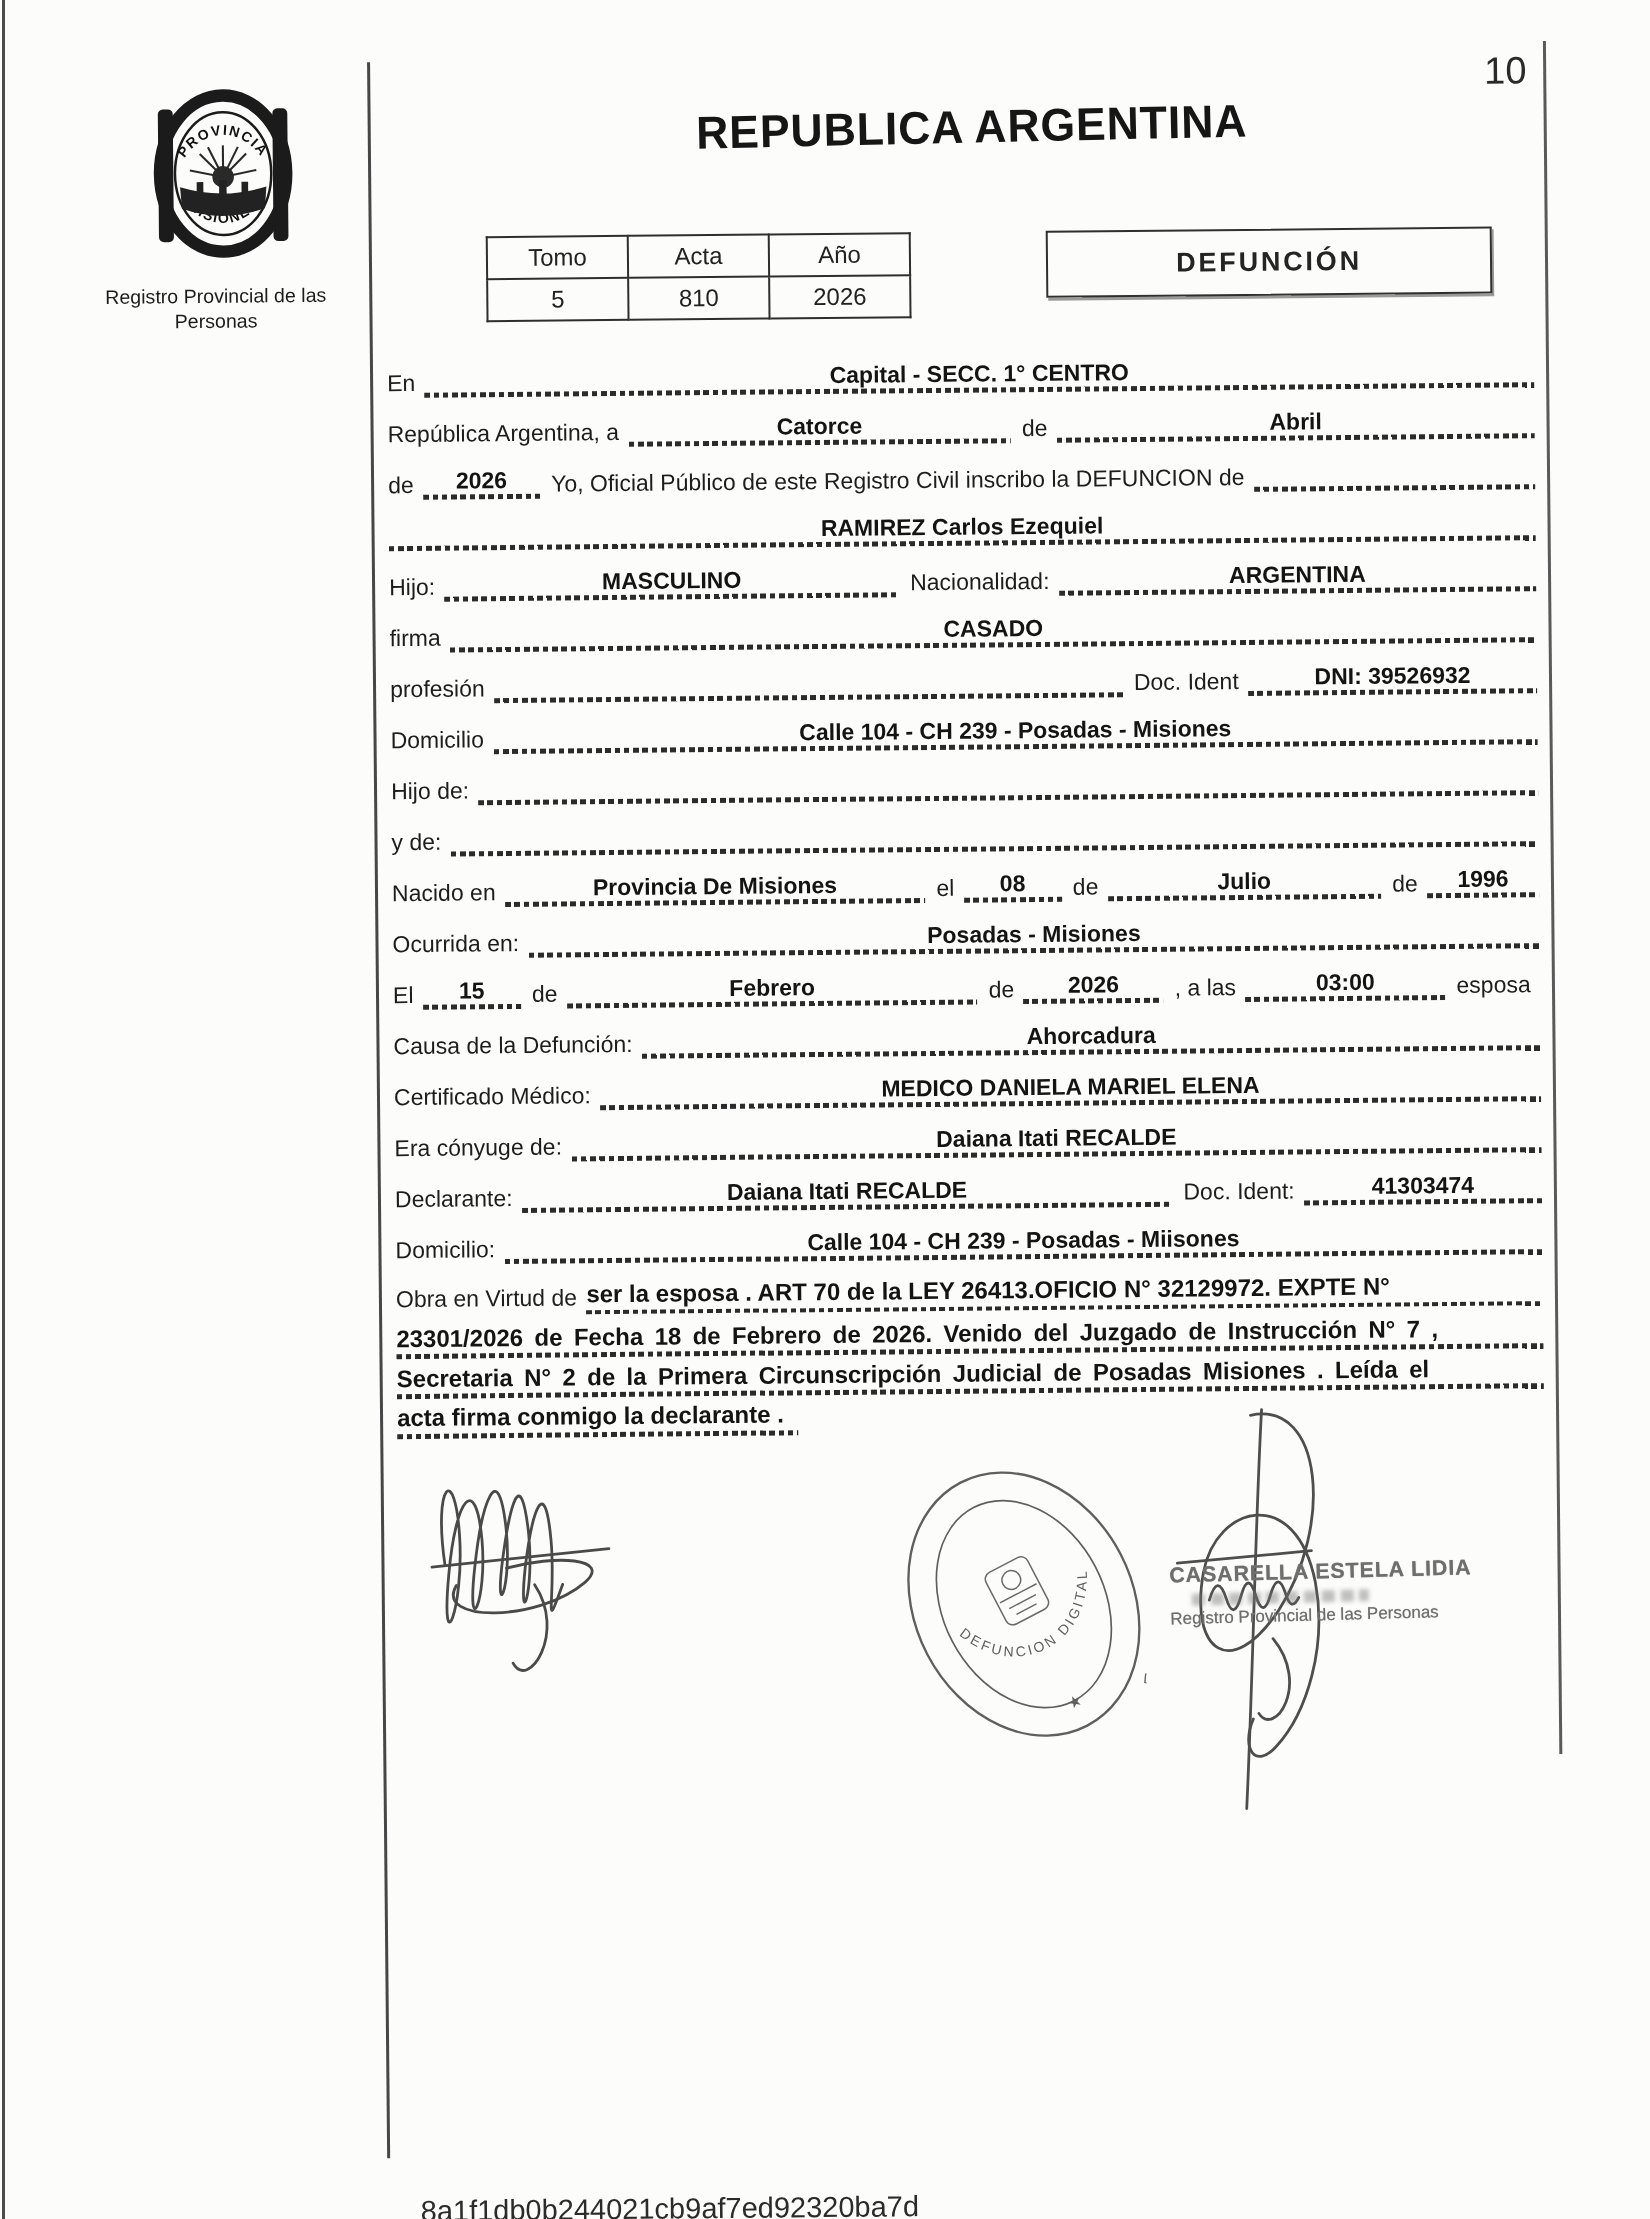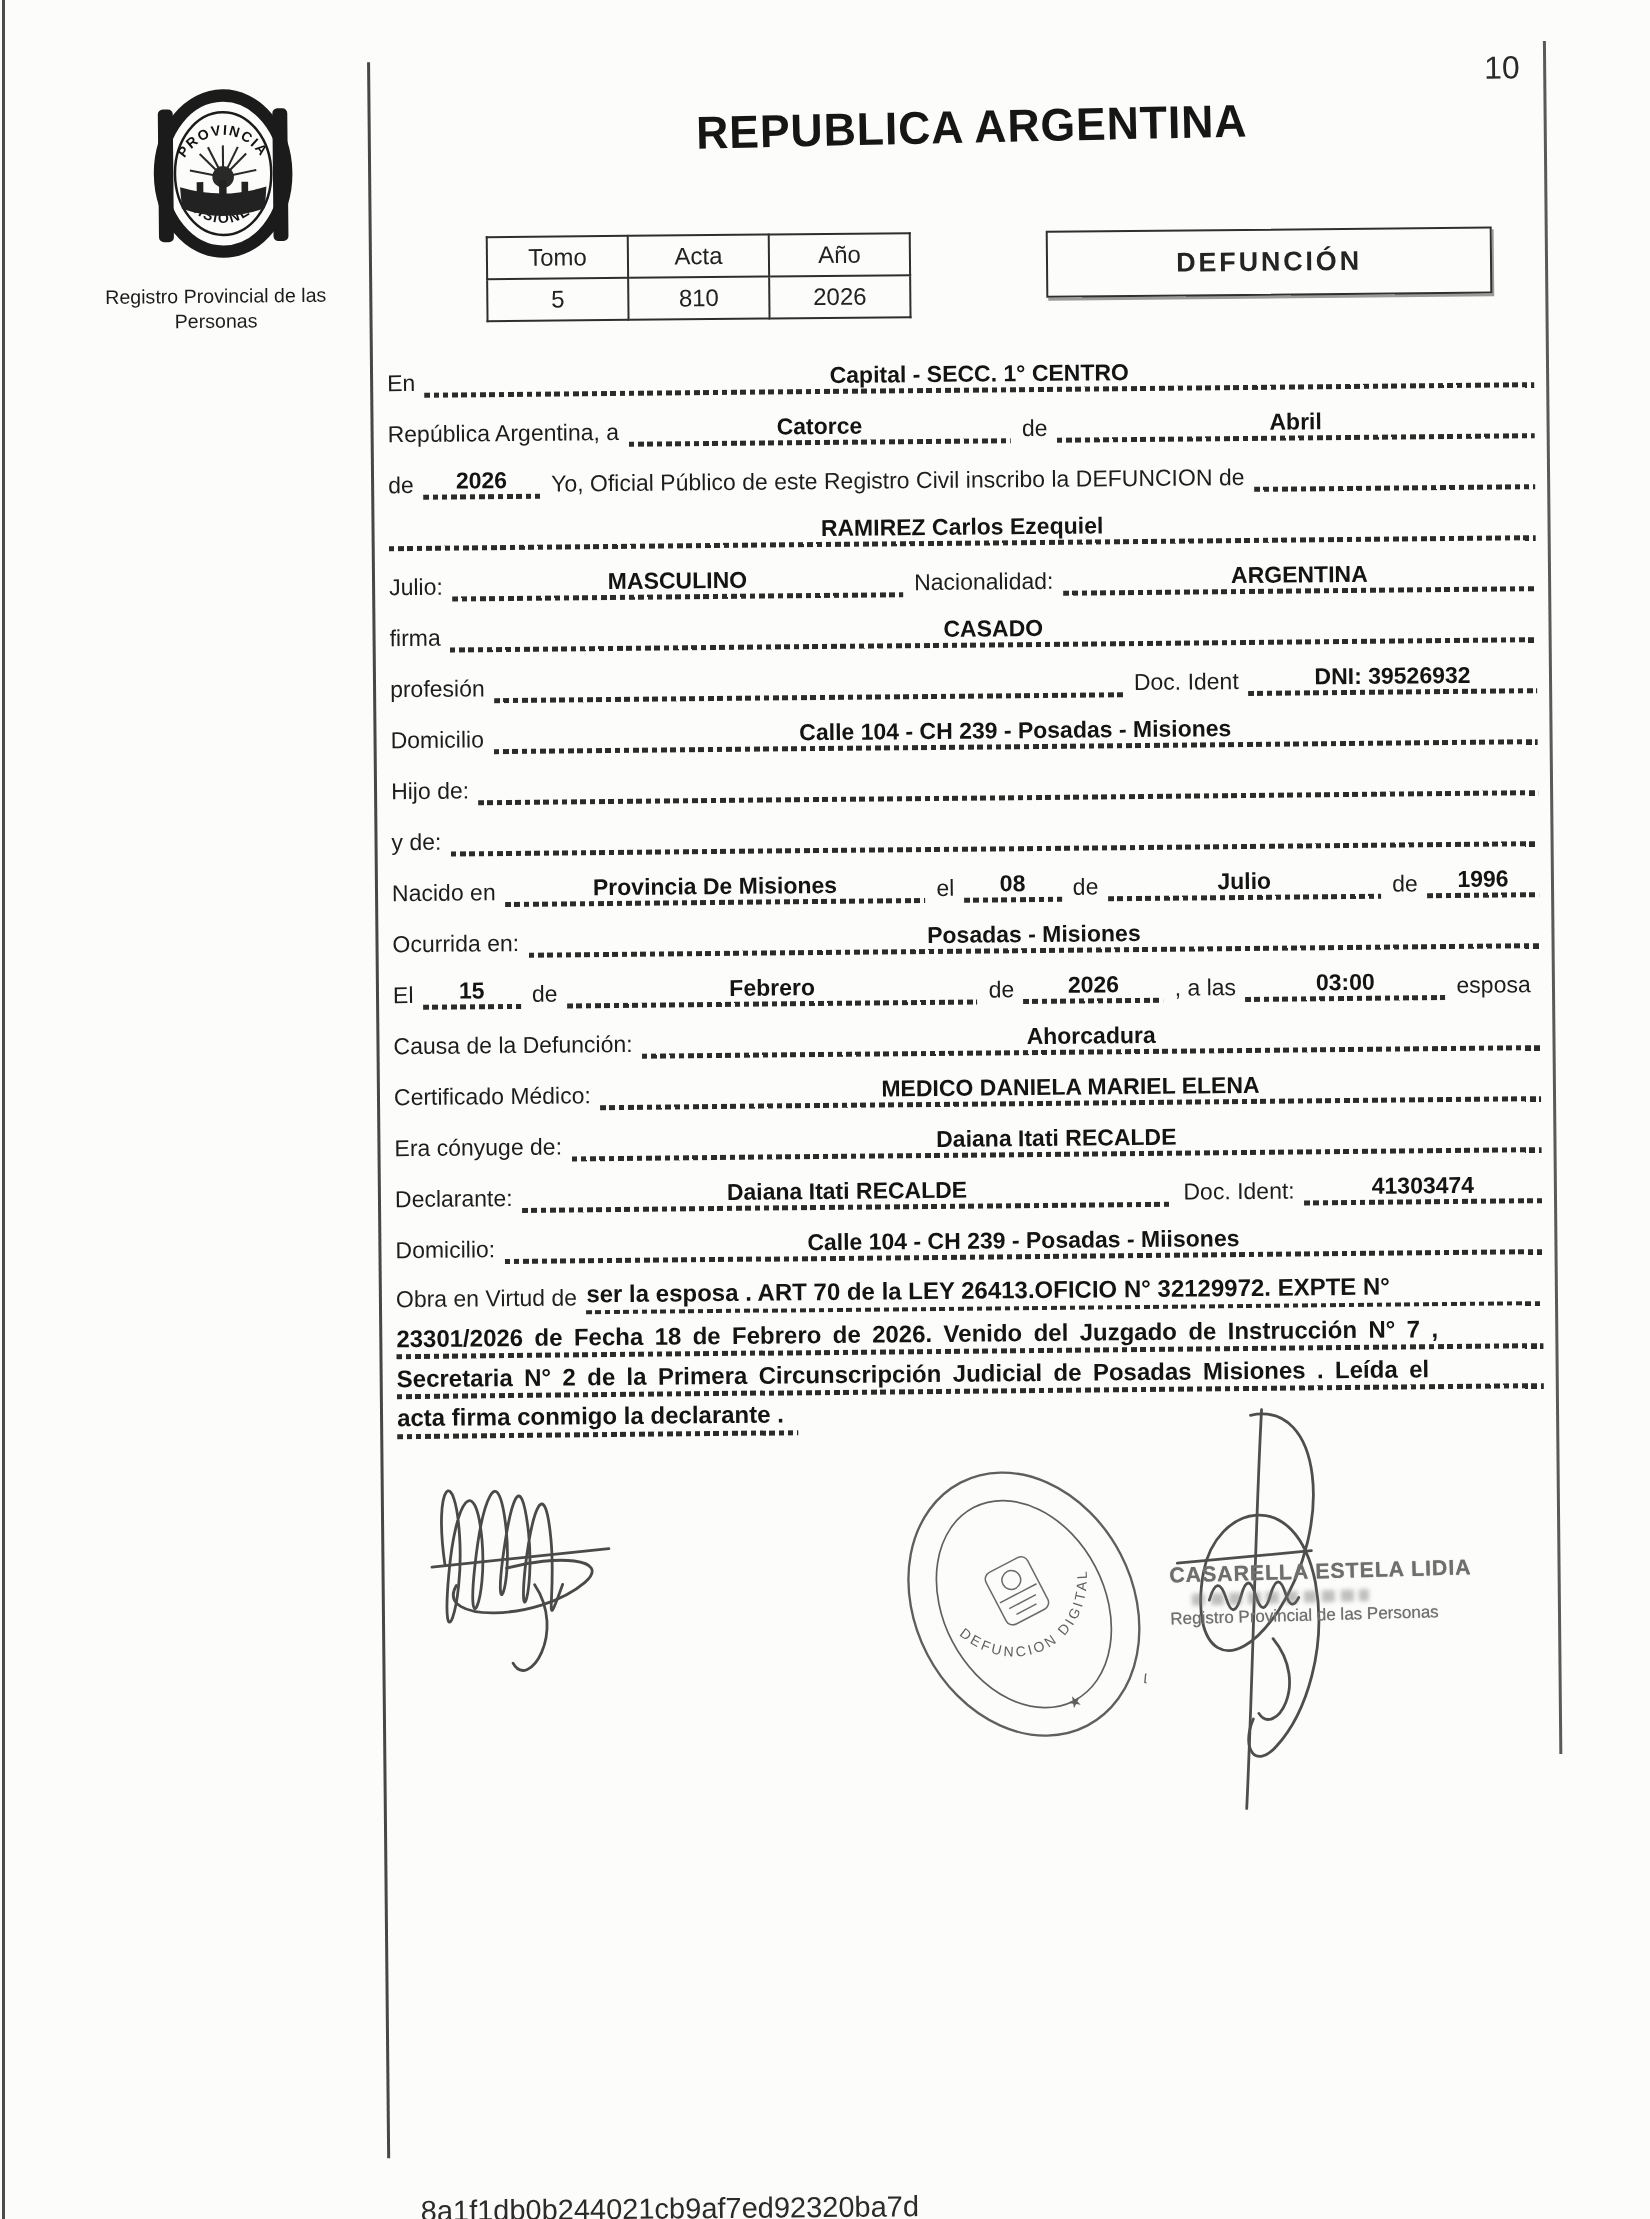--- a/index.html
+++ b/index.html
@@ -8,21 +8,21 @@
     position: relative; width: 1651px; height: 2220px;
     background: #fcfcfa; overflow: hidden;
     font-family: "Liberation Sans", sans-serif; color: #1f1f1f;
   }
   .edge-line { position:absolute; left:1.9px; top:0; width:2.8px; height:100%; background:#4c4c4c; }
   .sheet { position:absolute; inset:0; transform: rotate(-0.55deg); transform-origin: 50% 40%; }
 
   .v-sep   { position:absolute; left:375px; top:58px;  width:2.8px; height:2096px; background:#474747; }
   .v-right { position:absolute; left:1551px; top:48px; width:2.8px; height:1713px; background:#5a5a5a; }
 
-  .page-number { position:absolute; left:1492px; top:56px; font-size:32px; color:#2a2a2a; }
+  .page-number { position:absolute; left:1492px; top:56px; font-size:38px; color:#2a2a2a; }
 
   .seal-wrap { position:absolute; left:147px; top:78px; }
   .org-name  { position:absolute; left:104px; top:278px; width:235px; text-align:center;
                font-size:19.6px; line-height:1.3; color:#1c1c1c; }
 
   .doc-title { position:absolute; left:569px; top:101px; width:820px; text-align:center;
                font-size:46px; font-weight:bold; letter-spacing:0.9px;
                transform: scaleX(0.97) rotate(-0.7deg); color:#161616; }
 
   table.record { position:absolute; left:492px; top:233px; border-collapse:collapse; }
@@ -174,21 +174,21 @@
       </div>
 
       <div class="row">
         <span class="field" style="flex:1">
           <span class="val">RAMIREZ Carlos Ezequiel</span>
           <span class="dots"></span>
         </span>
       </div>
 
       <div class="row">
-        <span class="lbl">Julio:</span>
+        <span class="lbl">Hijo:</span>
         <span class="field" style="flex:1">
           <span class="val">MASCULINO</span>
           <span class="dots"></span>
         </span>
         <span class="lbl">Nacionalidad:</span>
         <span class="field" style="flex:1.05">
           <span class="val">ARGENTINA</span>
           <span class="dots"></span>
         </span>
       </div>

